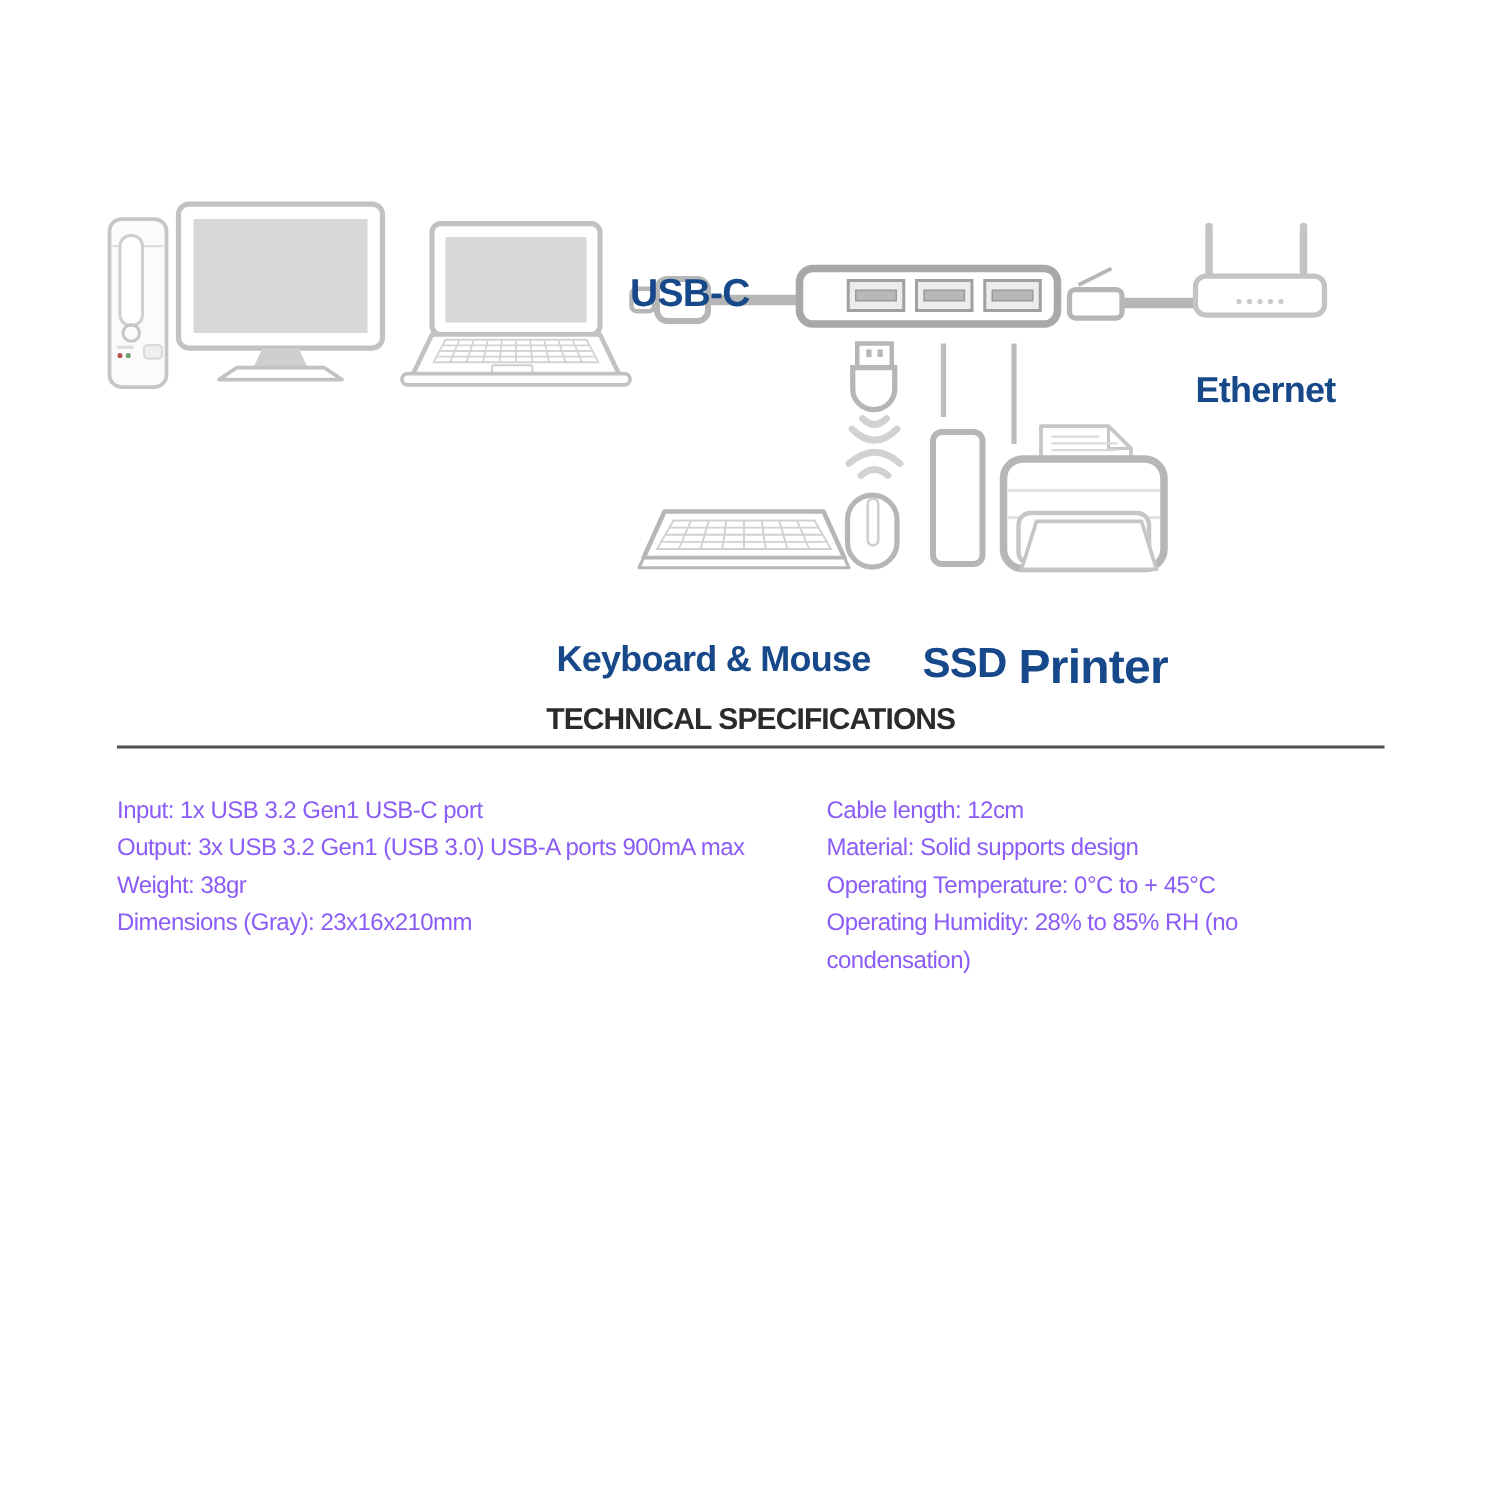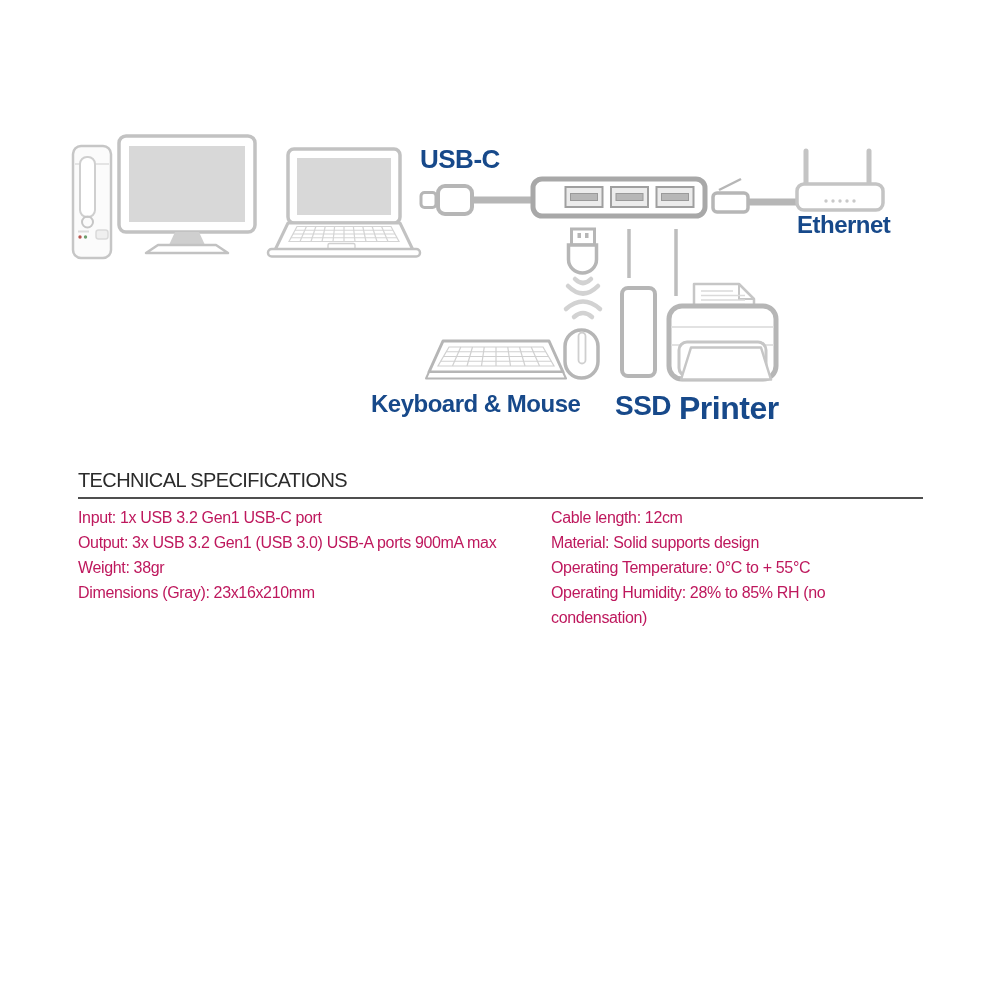--- a/index.html
+++ b/index.html
@@ -1,30 +1,30 @@
 <!DOCTYPE html>
 <html><head>
 <meta charset="utf-8">
 <style>
   html,body{margin:0;padding:0;background:#fff;}
   .page{position:relative;width:1000px;height:1000px;background:#ffffff;overflow:hidden;
         font-family:"Liberation Sans",sans-serif;}
   .diagram-svg{position:absolute;left:0;top:0;}
-  .lbl{position:absolute;font-weight:bold;color:#17498a;letter-spacing:-0.5px;white-space:nowrap;}
+  .lbl{position:absolute;font-weight:bold;color:#17498a;letter-spacing:-0.5px;white-space:nowrap;margin-top:36px;}
   .lbl-usbc{left:420px;top:144px;font-size:26px;}
   .lbl-ethernet{left:797px;top:211px;width:86px;font-size:24px;}
   .lbl-km{left:371px;top:390px;font-size:24px;}
   .lbl-ssd{left:615px;top:390px;font-size:28px;}
   .lbl-printer{left:679px;top:390px;font-size:32px;}
   .specs{position:absolute;left:78px;top:469px;width:845px;}
-  .specs h2{margin:0 0 5px 0;font-size:20px;font-weight:normal;color:#2b2b2b;
-            letter-spacing:-0.6px;font-family:"Liberation Sans",sans-serif;}
+  .specs h2{margin:0 0 5px 0;font-size:20px;font-weight:bold;color:#2b2b2b;
+            letter-spacing:-0.6px;font-family:"Liberation Sans",sans-serif;text-align:center;}
   .rule{height:2px;background:#4f4f4f;margin-bottom:6px;}
   .cols{display:flex;}
-  .col{font-size:16px;line-height:25px;color:#be185d;letter-spacing:-0.35px;}
+  .col{font-size:16px;line-height:25px;color:#8b5cf6;letter-spacing:-0.35px;margin-top:23px;}
   .col-left{width:473px;flex:none;}
   .col-right{flex:1;}
 </style>
 </head>
 <body>
 
 <div class="page">
 
   <svg class="diagram-svg" width="1000" height="460" viewBox="0 0 1000 460">
 
@@ -181,19 +181,19 @@
     <div class="cols">
       <div class="col col-left">
         <div>Input: 1x USB 3.2 Gen1 USB-C port</div>
         <div>Output: 3x USB 3.2 Gen1 (USB 3.0) USB-A ports 900mA max</div>
         <div>Weight: 38gr</div>
         <div>Dimensions (Gray): 23x16x210mm</div>
       </div>
       <div class="col col-right">
         <div>Cable length: 12cm</div>
         <div>Material: Solid supports design</div>
-        <div>Operating Temperature: 0°C to + 55°C</div>
+        <div>Operating Temperature: 0°C to + 45°C</div>
         <div>Operating Humidity: 28% to 85% RH (no condensation)</div>
       </div>
     </div>
   </div>
 
 </div>
 
 </body></html>

